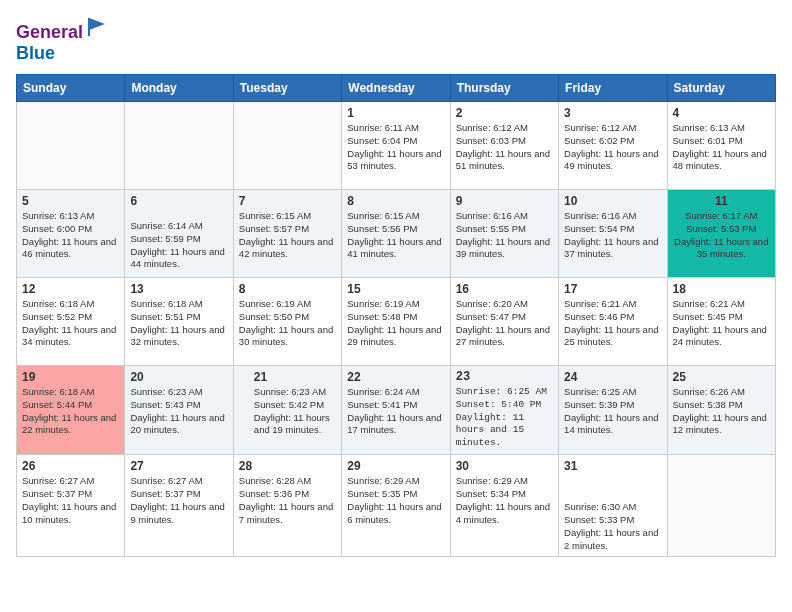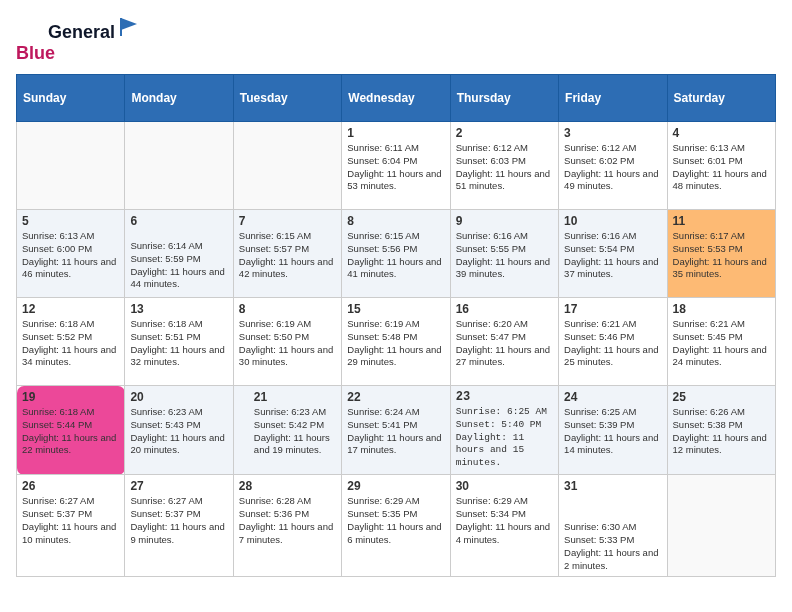--- a/index.html
+++ b/index.html
@@ -43,21 +43,21 @@
       width: 100%;
       border-collapse: collapse;
       border: 1px solid #ccc;
     }
     .calendar th {
       background: #2d6db4;
       color: #fff;
       font-size: 12px;
       font-weight: bold;
       text-align: left;
-      padding: 16px 6px;
+      padding: 6px 6px;
       border: 1px solid #1a5a9e;
     }
     .calendar td {
       width: 14.28%;
       vertical-align: top;
       padding: 4px 5px;
       border: 1px solid #ccc;
       font-size: 10px;
       color: #333;
       height: 88px;
@@ -78,25 +78,25 @@
       color: #333;
     }
     .empty { background: #f9f9f9 !important; }
   </style>
 </head>
 <body>
 
 <div class="header">
   <div class="logo">
     <div>
-      <span style="font-size:18px;font-weight:bold;color:#0f172a;margin-left:32px;">General</span><svg class="logo-icon" viewBox="0 0 22 22" xmlns="http://www.w3.org/2000/svg">
+      <span style="font-size:18px;font-weight:bold;color:#701a75;">General</span><svg class="logo-icon" viewBox="0 0 22 22" xmlns="http://www.w3.org/2000/svg">
         <polygon points="4,2 20,8 4,14" fill="#2d6db4"></polygon>
         <rect x="3" y="2" width="2" height="18" fill="#2d6db4"></rect>
       </svg><br>
-      <span style="font-size:18px;font-weight:bold;color:#be185d;">Blue</span>
+      <span style="font-size:18px;font-weight:bold;color:#0369a1;">Blue</span>
     </div>
   </div>
   <div class="title-block">
     <div class="month-title"></div>
     <div class="subtitle"></div>
   </div>
 </div>
 
 <table class="calendar">
   <thead>
@@ -170,21 +170,21 @@
           <div class="cell-text" style="white-space: pre-line;">Sunrise: 6:16 AM
 Sunset: 5:55 PM
 Daylight: 11 hours and 39 minutes.</div>
         </td>
         <td style="background: rgb(240, 244, 249);">
           <span class="day-num">10</span>
           <div class="cell-text" style="white-space: pre-line;">Sunrise: 6:16 AM
 Sunset: 5:54 PM
 Daylight: 11 hours and 37 minutes.</div>
         </td>
-        <td style="background: #fdba74;">
+        <td style="background: #14b8a6; text-align: center;">
           <span class="day-num">11</span>
           <div class="cell-text" style="white-space: pre-line;">Sunrise: 6:17 AM
 Sunset: 5:53 PM
 Daylight: 11 hours and 35 minutes.</div>
         </td>
       </tr>
       <tr>
         <td>
           <span class="day-num">12</span>
           <div class="cell-text" style="white-space: pre-line;">Sunrise: 6:18 AM
@@ -222,21 +222,21 @@
 Daylight: 11 hours and 25 minutes.</div>
         </td>
         <td>
           <span class="day-num">18</span>
           <div class="cell-text" style="white-space: pre-line;">Sunrise: 6:21 AM
 Sunset: 5:45 PM
 Daylight: 11 hours and 24 minutes.</div>
         </td>
       </tr>
       <tr>
-        <td style="background: #ec4899; border-radius: 7px;">
+        <td style="background: #fca5a5;">
           <span class="day-num">19</span>
           <div class="cell-text" style="white-space: pre-line;">Sunrise: 6:18 AM
 Sunset: 5:44 PM
 Daylight: 11 hours and 22 minutes.</div>
         </td>
         <td style="background: rgb(240, 244, 249);">
           <span class="day-num">20</span>
           <div class="cell-text" style="white-space: pre-line;">Sunrise: 6:23 AM
 Sunset: 5:43 PM
 Daylight: 11 hours and 20 minutes.</div>

